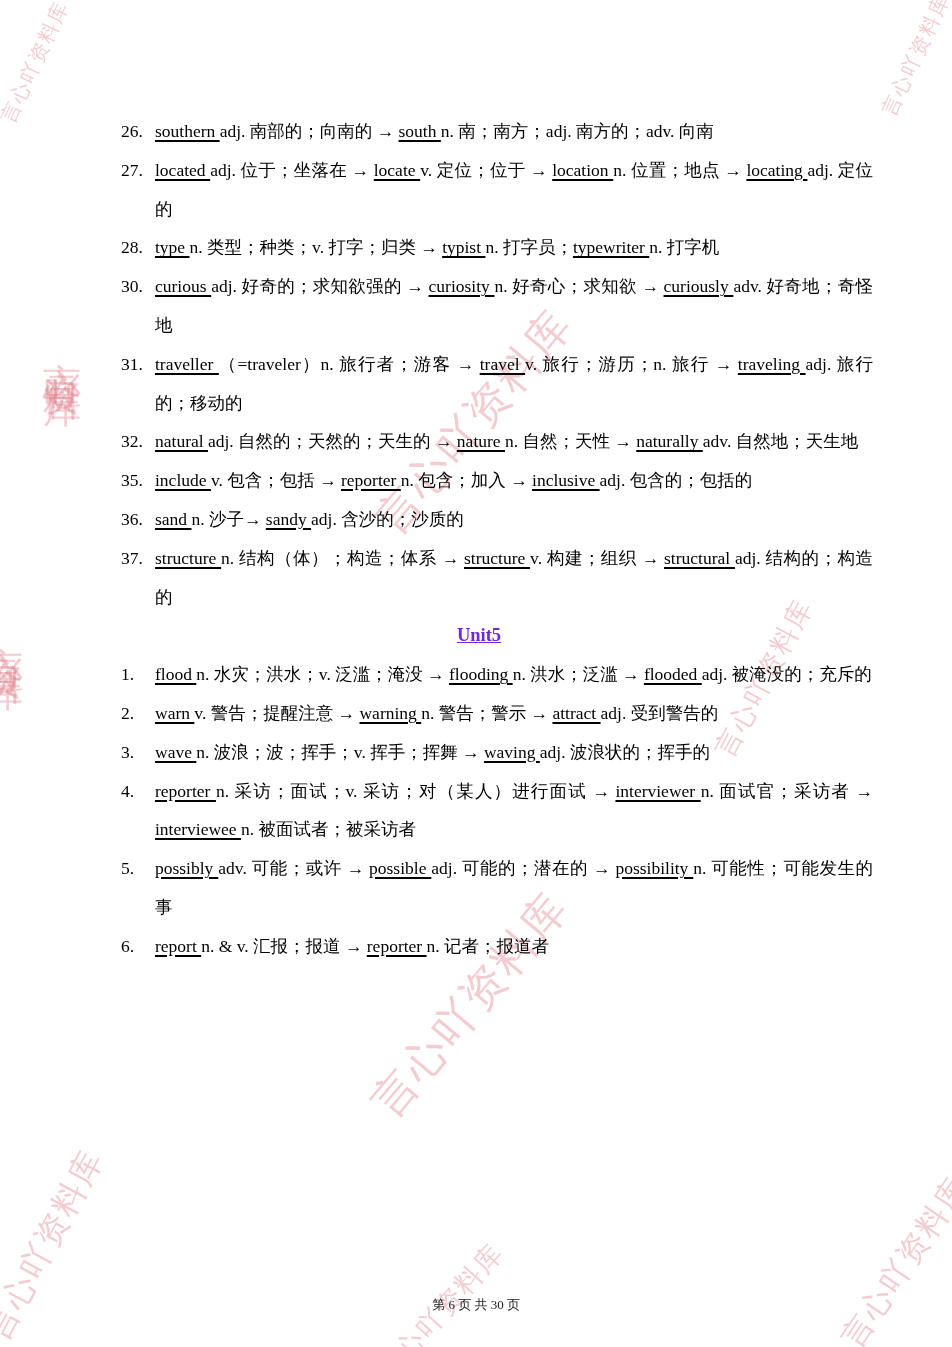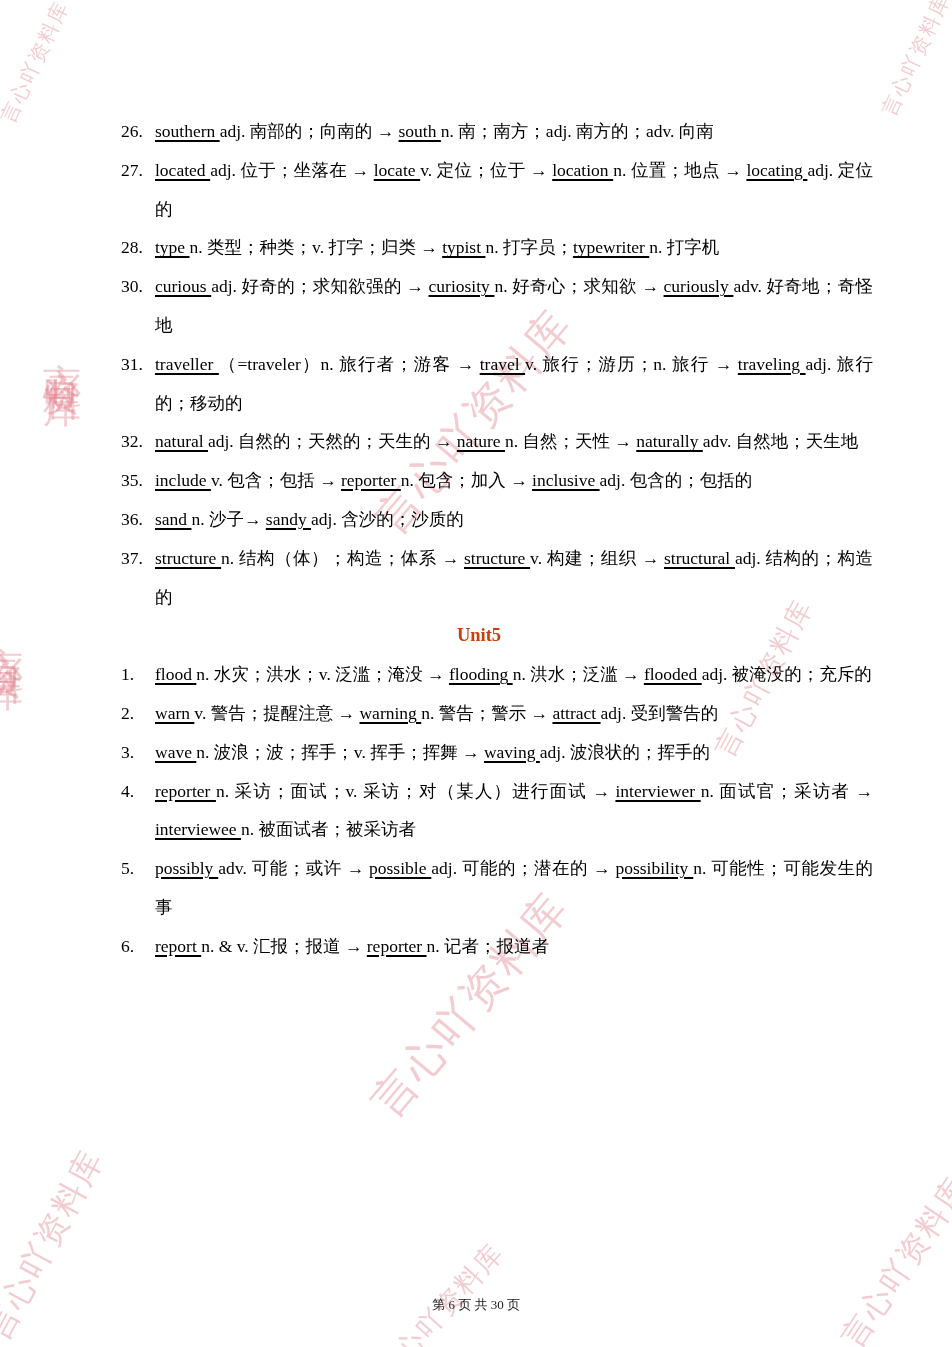--- a/index.html
+++ b/index.html
@@ -56,21 +56,22 @@
     font-weight: normal;
     text-decoration: underline;
     text-underline-offset: 3px;
     text-decoration-thickness: 1.5px;
   }
   .unit-heading {
     font-size: 18.5px;
     font-weight: bold;
     line-height: 38.8px;
     text-align: center;
-    color: #c2410c;
+    color: #6d28d9;
+    text-decoration: underline;
   }
 
   .footer {
     position: absolute;
     left: 0; width: 100%;
     top: 1295px;
     text-align: center;
     font-size: 13px;
     line-height: 20px;
     color: #1a1a1a;

